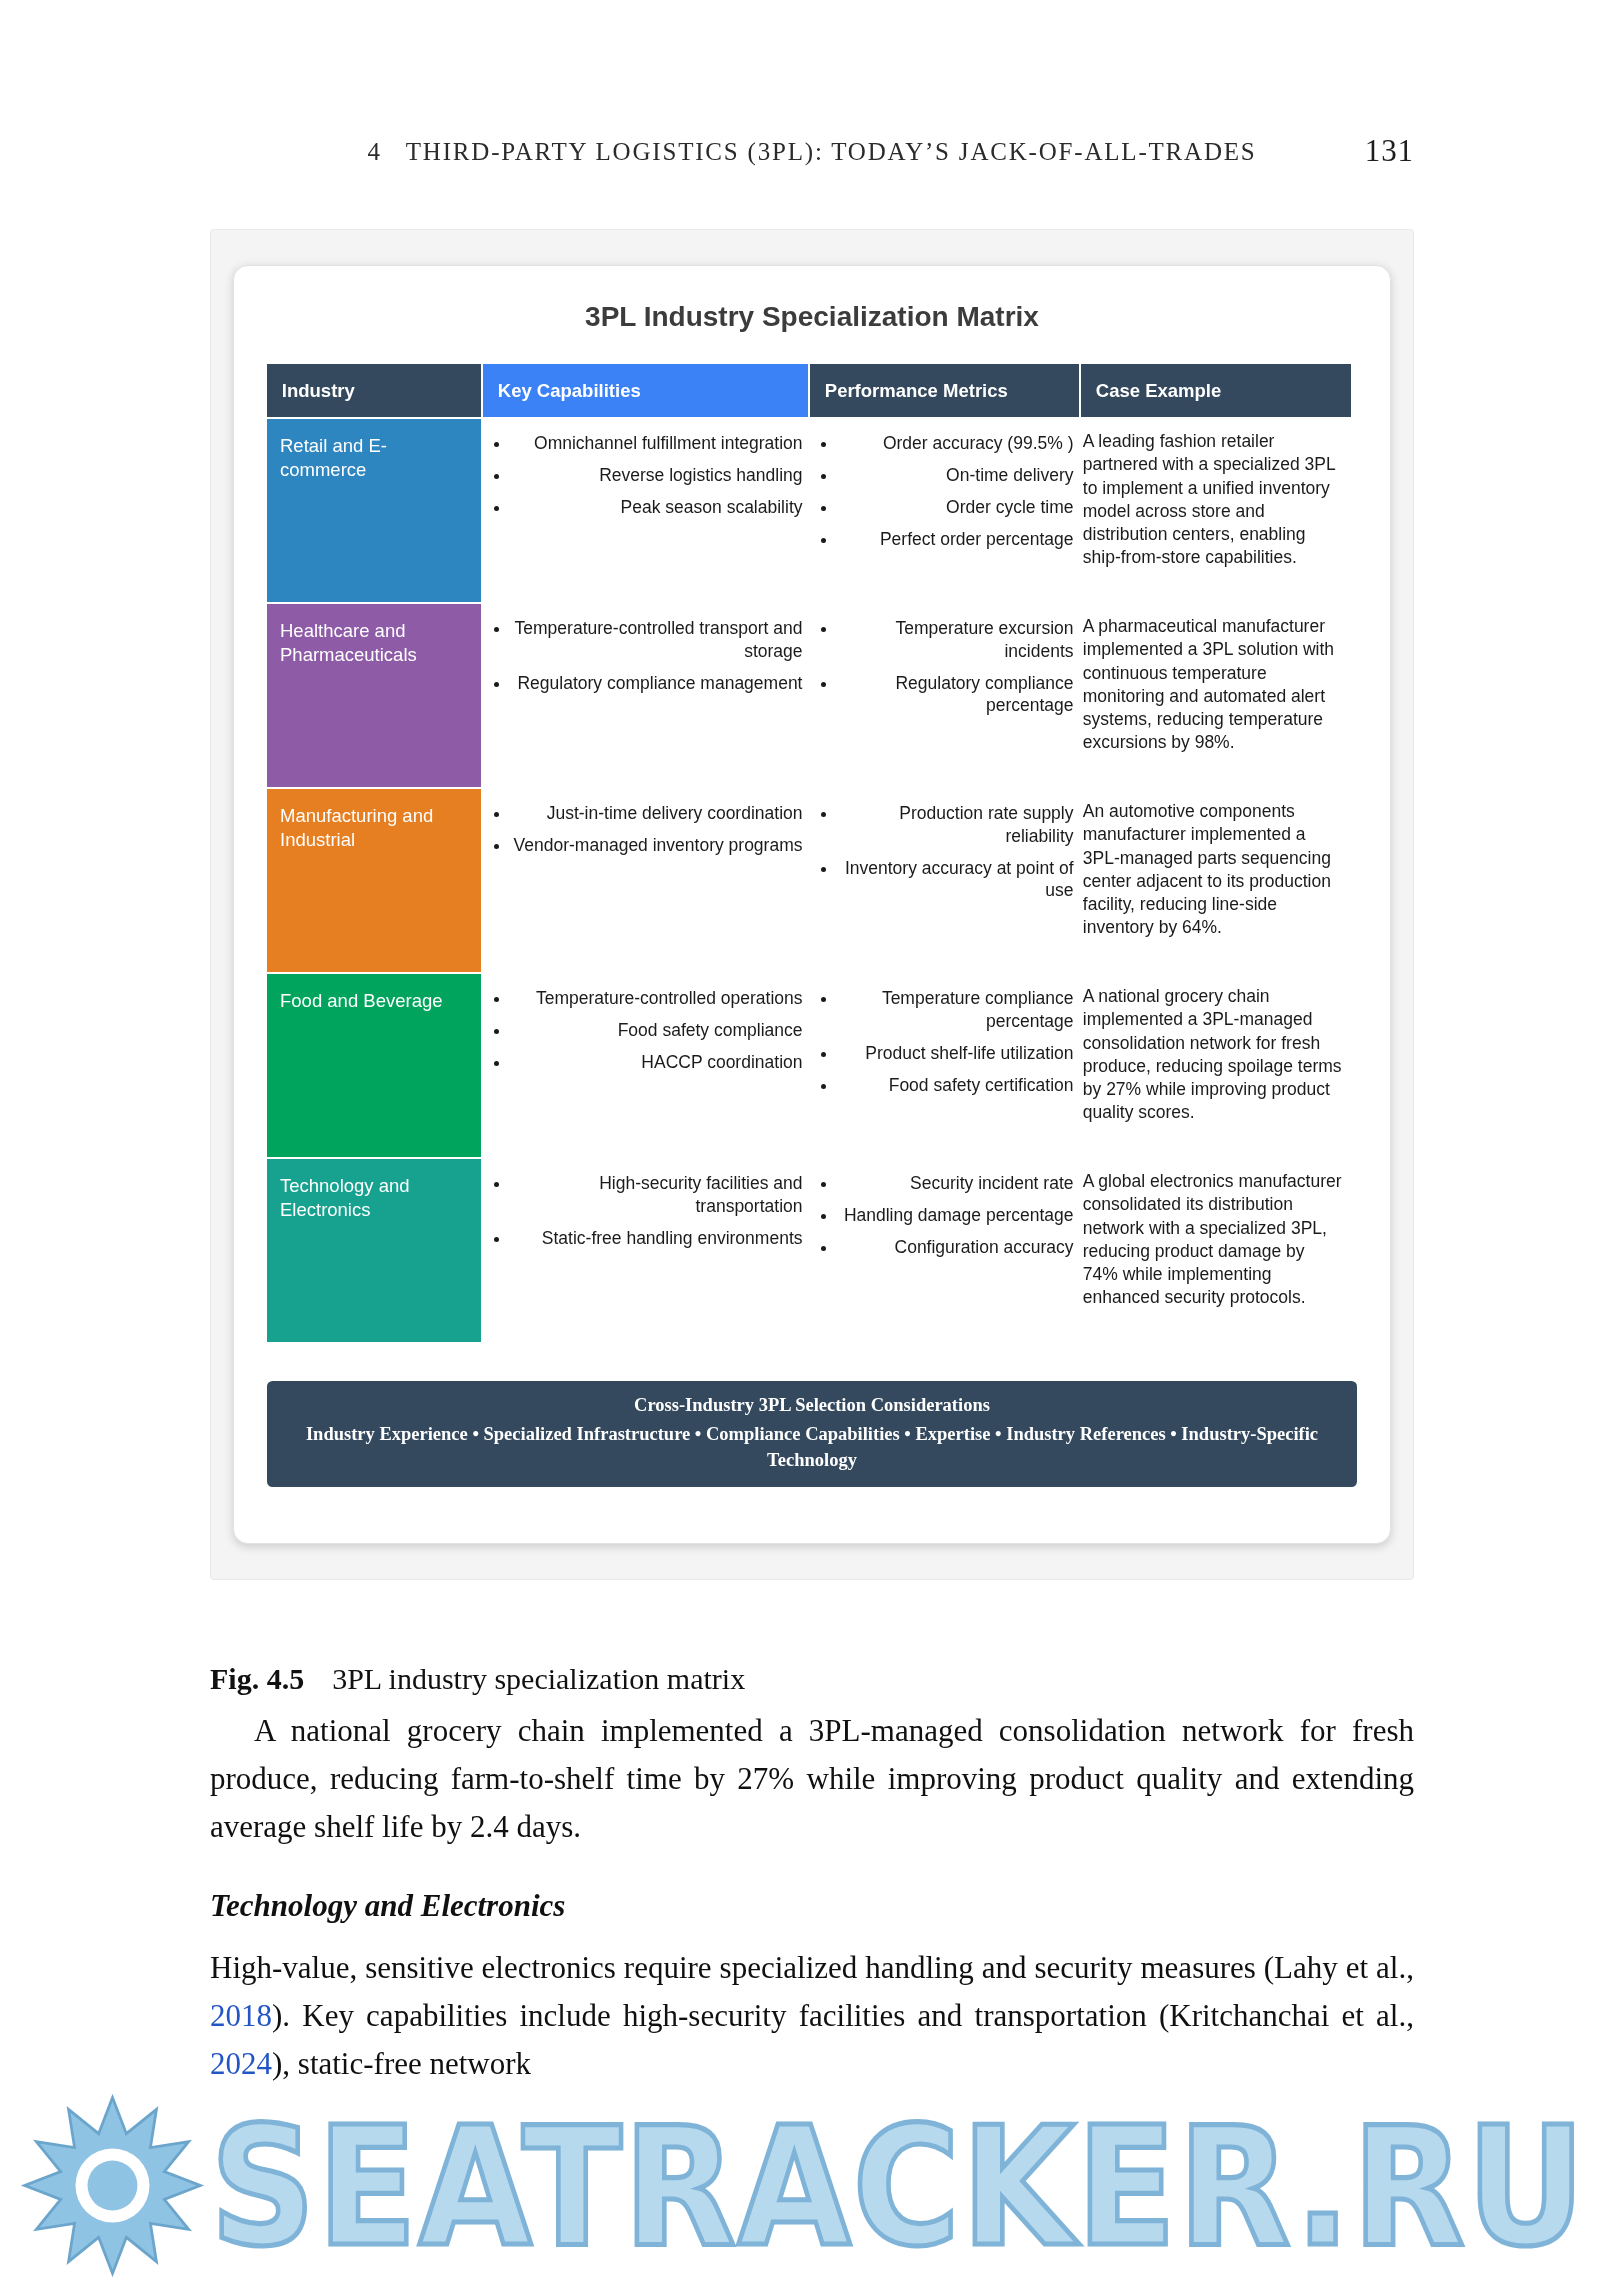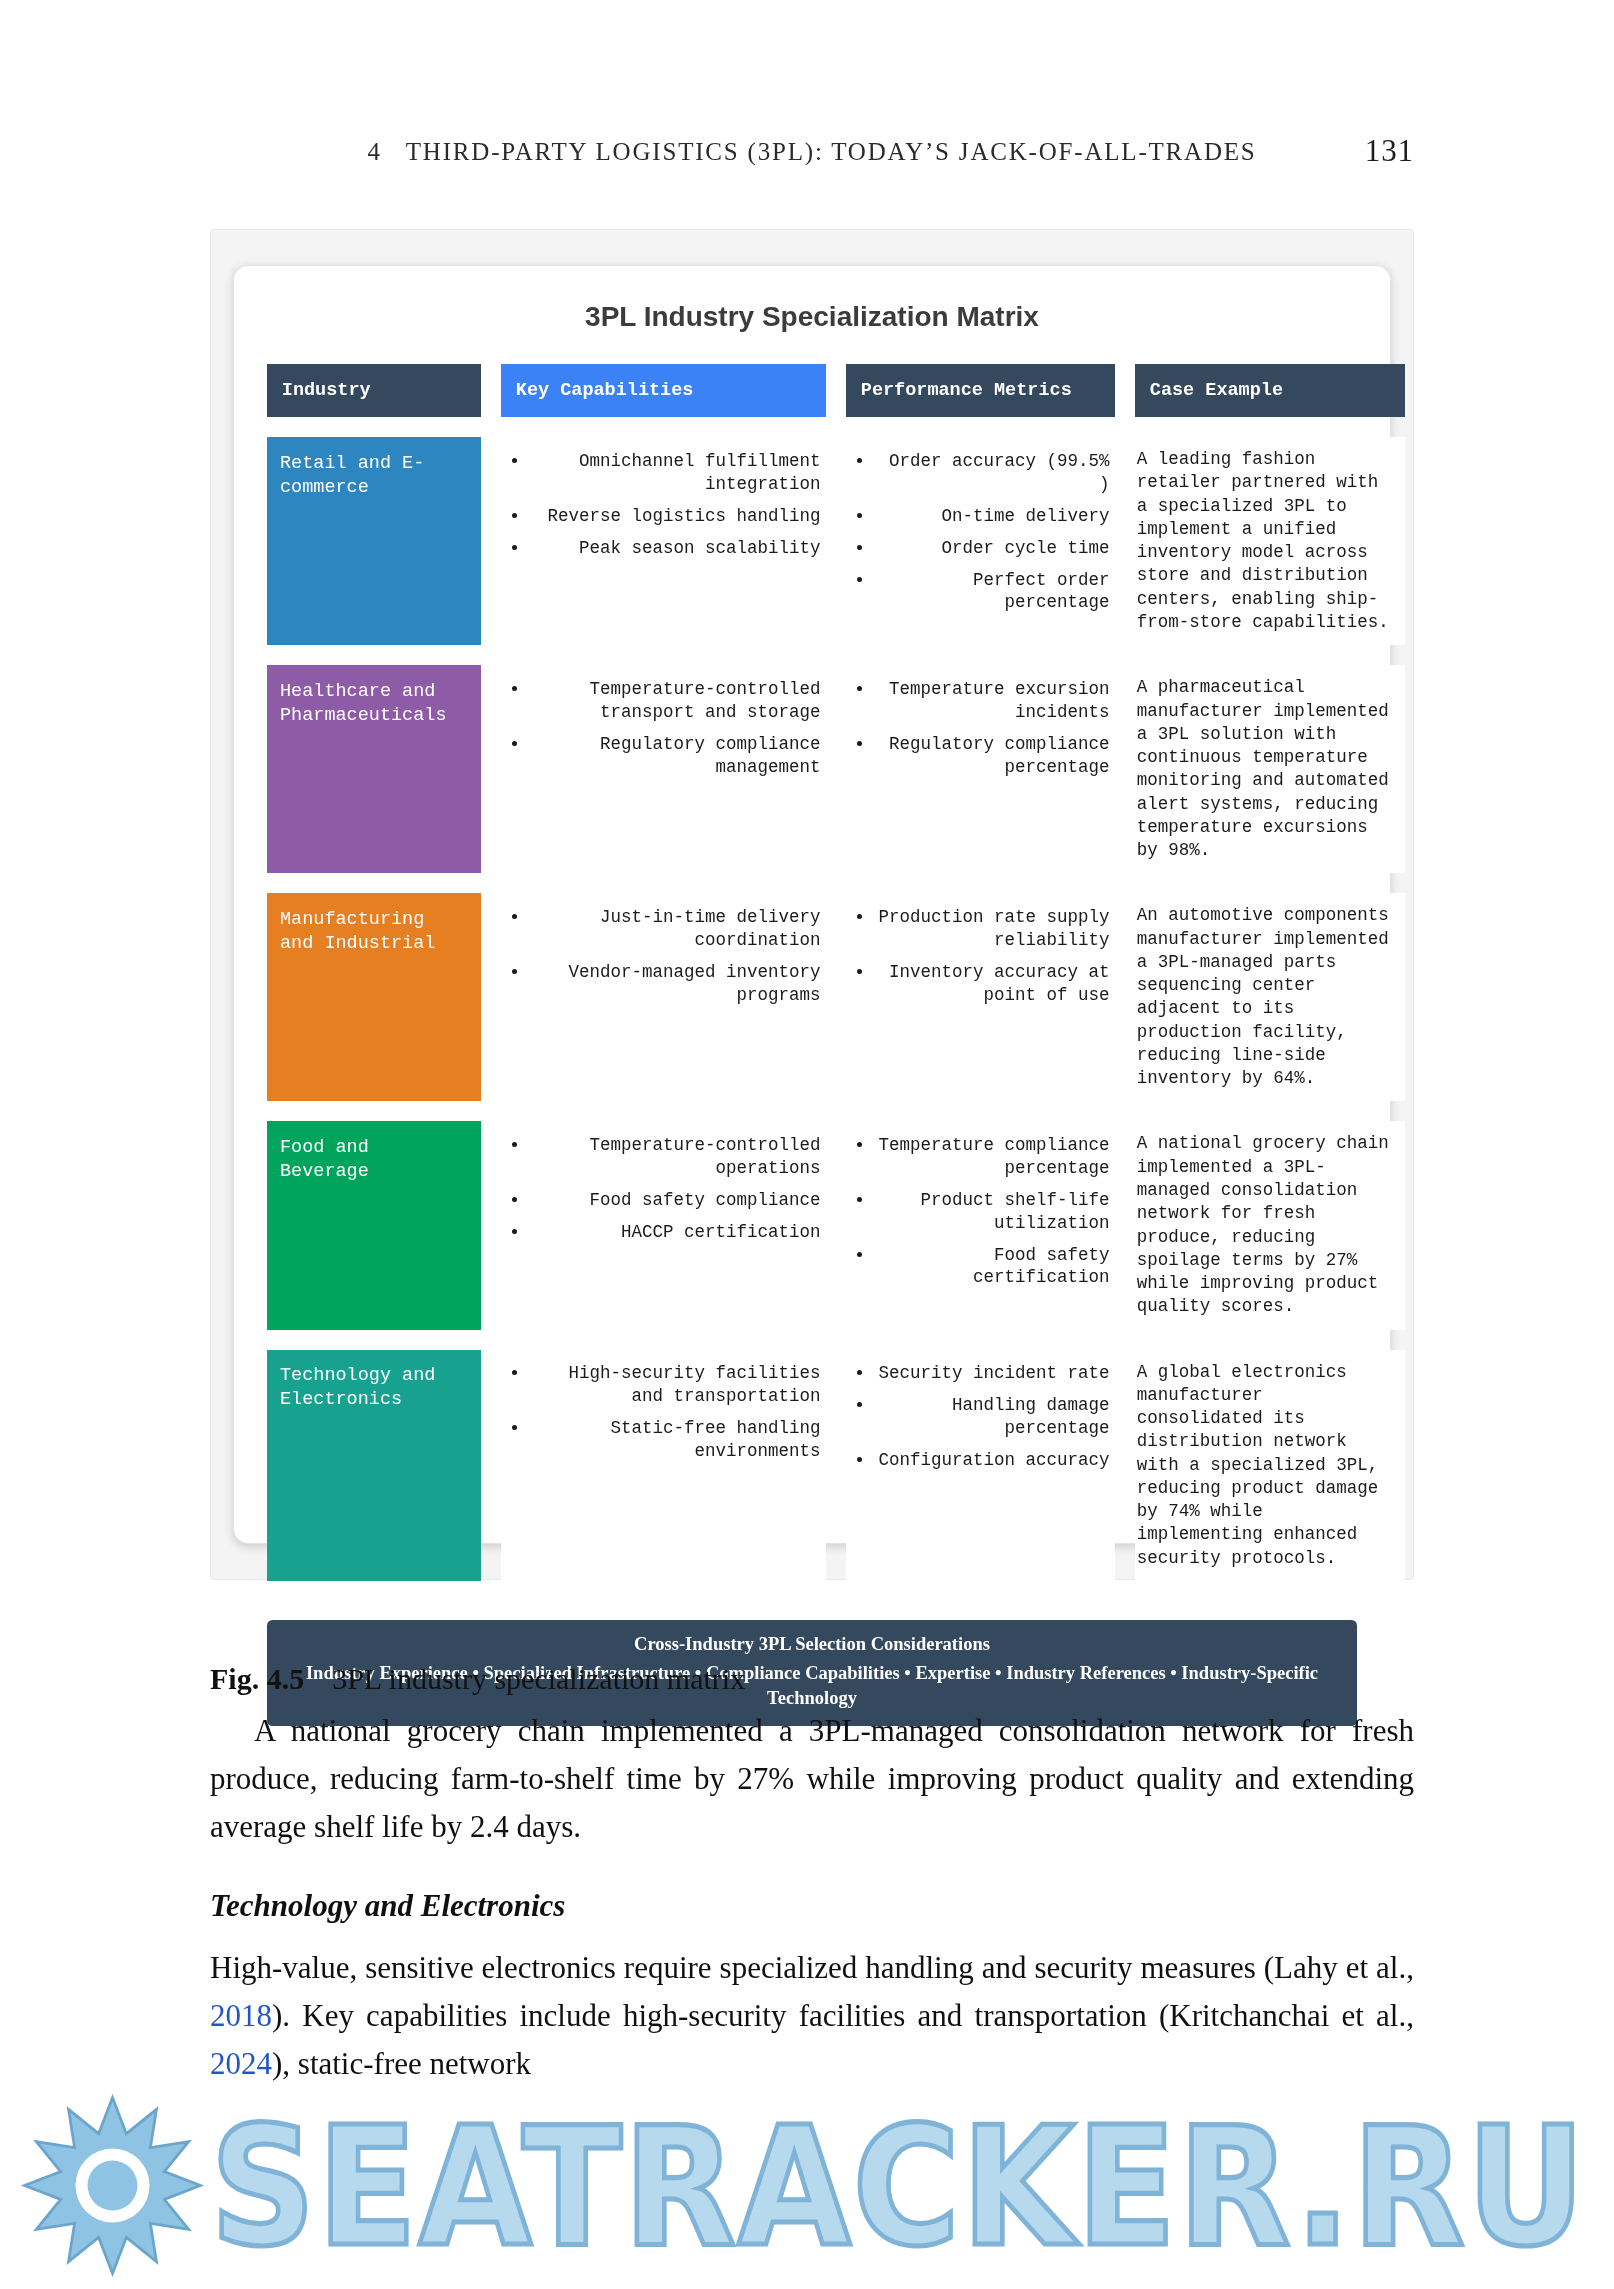--- a/index.html
+++ b/index.html
@@ -14,22 +14,22 @@
 
   
   .figure-wrap{position:absolute;top:229px;left:210px;width:1204px;height:1351px;
                background:#f4f4f5;border:0.9px solid #e9e9ea;border-radius:3.7px;
                padding:35px 22px;box-sizing:border-box;}
   .figure-card{background:#ffffff;border-radius:14.8px;height:100%;box-sizing:border-box;
                padding:28px 33px 24px;box-shadow:0 2.8px 9.2px rgba(0,0,0,0.16);border:0.9px solid #e2e2e2;}
   .fig-title{text-align:center;font-family:"Liberation Sans",sans-serif;font-size:28px;
              font-weight:bold;color:#3c3c3c;margin:7.4px 0 31px;}
 
-  .matrix{display:grid;grid-template-columns:214px 325px 269px 270px;gap:20px;
-          font-family:Liberation Mono, monospace;}
+  .matrix{display:grid;grid-template-columns:214px 325px 269px 270px;gap:2px;
+          font-family:Liberation Sans, sans-serif;}
   .m-head{color:#ffffff;font-size:18.5px;font-weight:bold;padding:14.8px 14.8px;line-height:1.25;}
   .m-ind{color:#ffffff;font-size:18.5px;line-height:1.3;padding:14.8px 13px;box-sizing:border-box;}
   .m-cell{background:#ffffff;padding:9.2px 5.5px 9.2px 1.8px;min-height:183px;box-sizing:border-box;}
   .m-cell ul{margin:3.7px 0 0 0;padding-left:26px;}
   .m-cell li{font-size:17.5px;line-height:1.3;margin-bottom:9.2px;color:#1b1b1b;text-align:right;}
   .m-case{background:#ffffff;font-size:17.5px;line-height:1.33;color:#1b1b1b;
           padding:11px 7.4px 11px 1.8px;min-height:183px;box-sizing:border-box;}
 
   .considerations{margin-top:39px;border-radius:5.5px;color:#ffffff;text-align:center;
                   font-family:Liberation Serif, serif;padding:14px 18.5px;}
@@ -118,21 +118,21 @@
               <li>Production rate supply reliability</li>
               <li>Inventory accuracy at point of use</li>
             </ul>
           </div>
           <div class="m-case">An automotive components manufacturer implemented a 3PL-managed parts sequencing center adjacent to its production facility, reducing line-side inventory by 64%.</div>
           <div class="m-ind" style="background: rgb(0, 164, 92);">Food and Beverage</div>
           <div class="m-cell">
             <ul>
               <li>Temperature-controlled operations</li>
               <li>Food safety compliance</li>
-              <li>HACCP certification</li>
+              <li>HACCP coordination</li>
             </ul>
           </div>
           <div class="m-cell">
             <ul>
               <li>Temperature compliance percentage</li>
               <li>Product shelf-life utilization</li>
               <li>Food safety certification</li>
             </ul>
           </div>
           <div class="m-case">A national grocery chain implemented a 3PL-managed consolidation network for fresh produce, reducing spoilage terms by 27% while improving product quality scores.</div>

